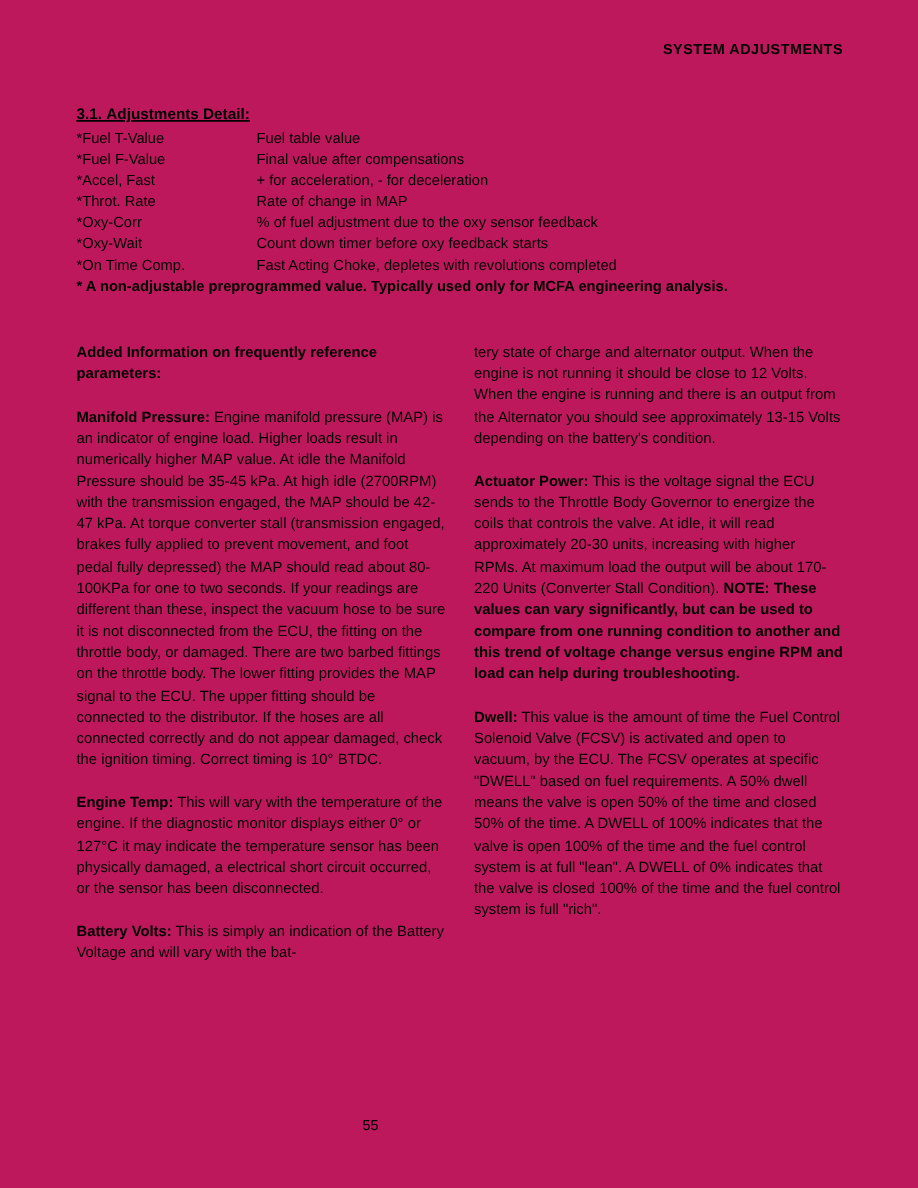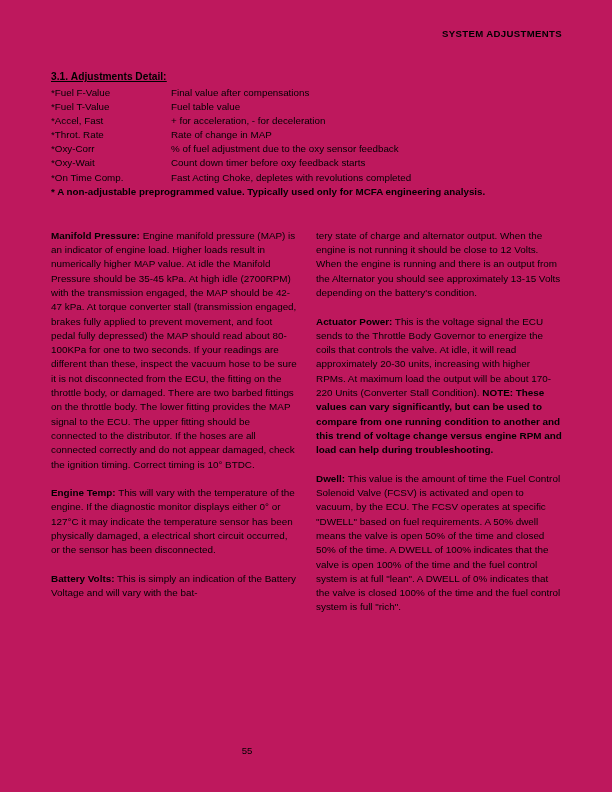--- a/index.html
+++ b/index.html
@@ -137,28 +137,28 @@
 
   <div class="content">
 
     <div class="section-heading">
       <span class="num">3.1.</span><span class="ttl">&nbsp;</span><span class="ttl">Adjustments Detail:</span>
     </div>
 
     <table class="def-table">
       <tbody>
         <tr>
+          <td class="def-term">*Fuel T-Value</td>
+          <td class="def-desc">Fuel table value</td>
+        </tr>
+        <tr>
           <td class="def-term">*Fuel F-Value</td>
           <td class="def-desc">Final value after compensations</td>
         </tr>
         <tr>
-          <td class="def-term">*Fuel T-Value</td>
-          <td class="def-desc">Fuel table value</td>
-        </tr>
-        <tr>
           <td class="def-term">*Accel, Fast</td>
           <td class="def-desc">+ for acceleration, - for deceleration</td>
         </tr>
         <tr>
           <td class="def-term">*Throt. Rate</td>
           <td class="def-desc">Rate of change in MAP</td>
         </tr>
         <tr>
           <td class="def-term">*Oxy-Corr</td>
           <td class="def-desc">% of fuel adjustment due to the oxy sensor feedback</td>
@@ -173,20 +173,23 @@
         </tr>
       </tbody>
     </table>
 
     <p class="footnote">* A non-adjustable preprogrammed value. Typically used only for MCFA engineering analysis.</p>
 
     <div class="columns">
 
       <div class="col col-left">
 
+        <p>
+          <span class="lead">Added Information on frequently reference parameters:</span>
+        </p>
 
         <p>
           <span class="lead">Manifold Pressure:</span><span> Engine manifold pressure (MAP) is an indicator of engine load. Higher loads result in numerically higher MAP value. At idle the Manifold Pressure should be 35-45 kPa. At high idle (2700RPM) with the transmission engaged, the MAP should be 42-47 kPa. At torque converter stall (transmission engaged, brakes fully applied to prevent movement, and foot pedal fully depressed) the MAP should read about 80-100KPa for one to two seconds. If your readings are different than these, inspect the vacuum hose to be sure it is not disconnected from the ECU, the fitting on the throttle body, or damaged. There are two barbed fittings on the throttle body. The lower fitting provides the MAP signal to the ECU. The upper fitting should be connected to the distributor. If the hoses are all connected correctly and do not appear damaged, check the ignition timing. Correct timing is 10° BTDC.</span>
         </p>
 
         <p>
           <span class="lead">Engine Temp:</span><span> This will vary with the temperature of the engine. If the diagnostic monitor displays either 0° or 127°C it may indicate the temperature sensor has been physically damaged, a electrical short circuit occurred, or the sensor has been disconnected.</span>
         </p>
 
         <p class="tight">

